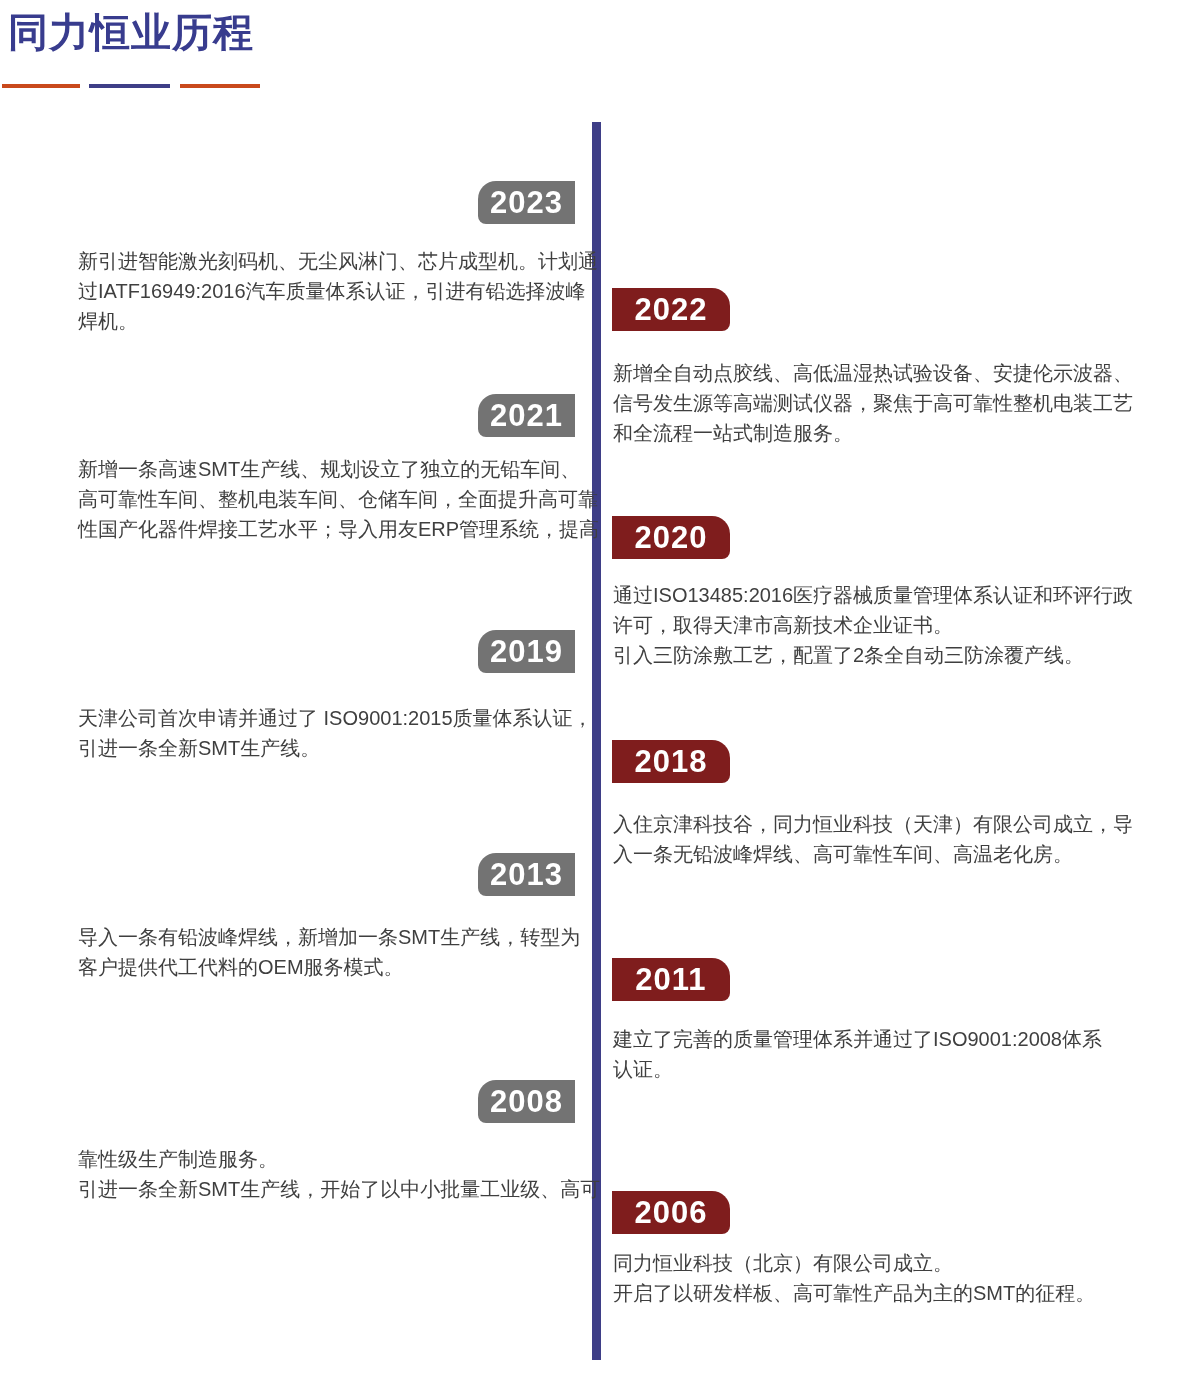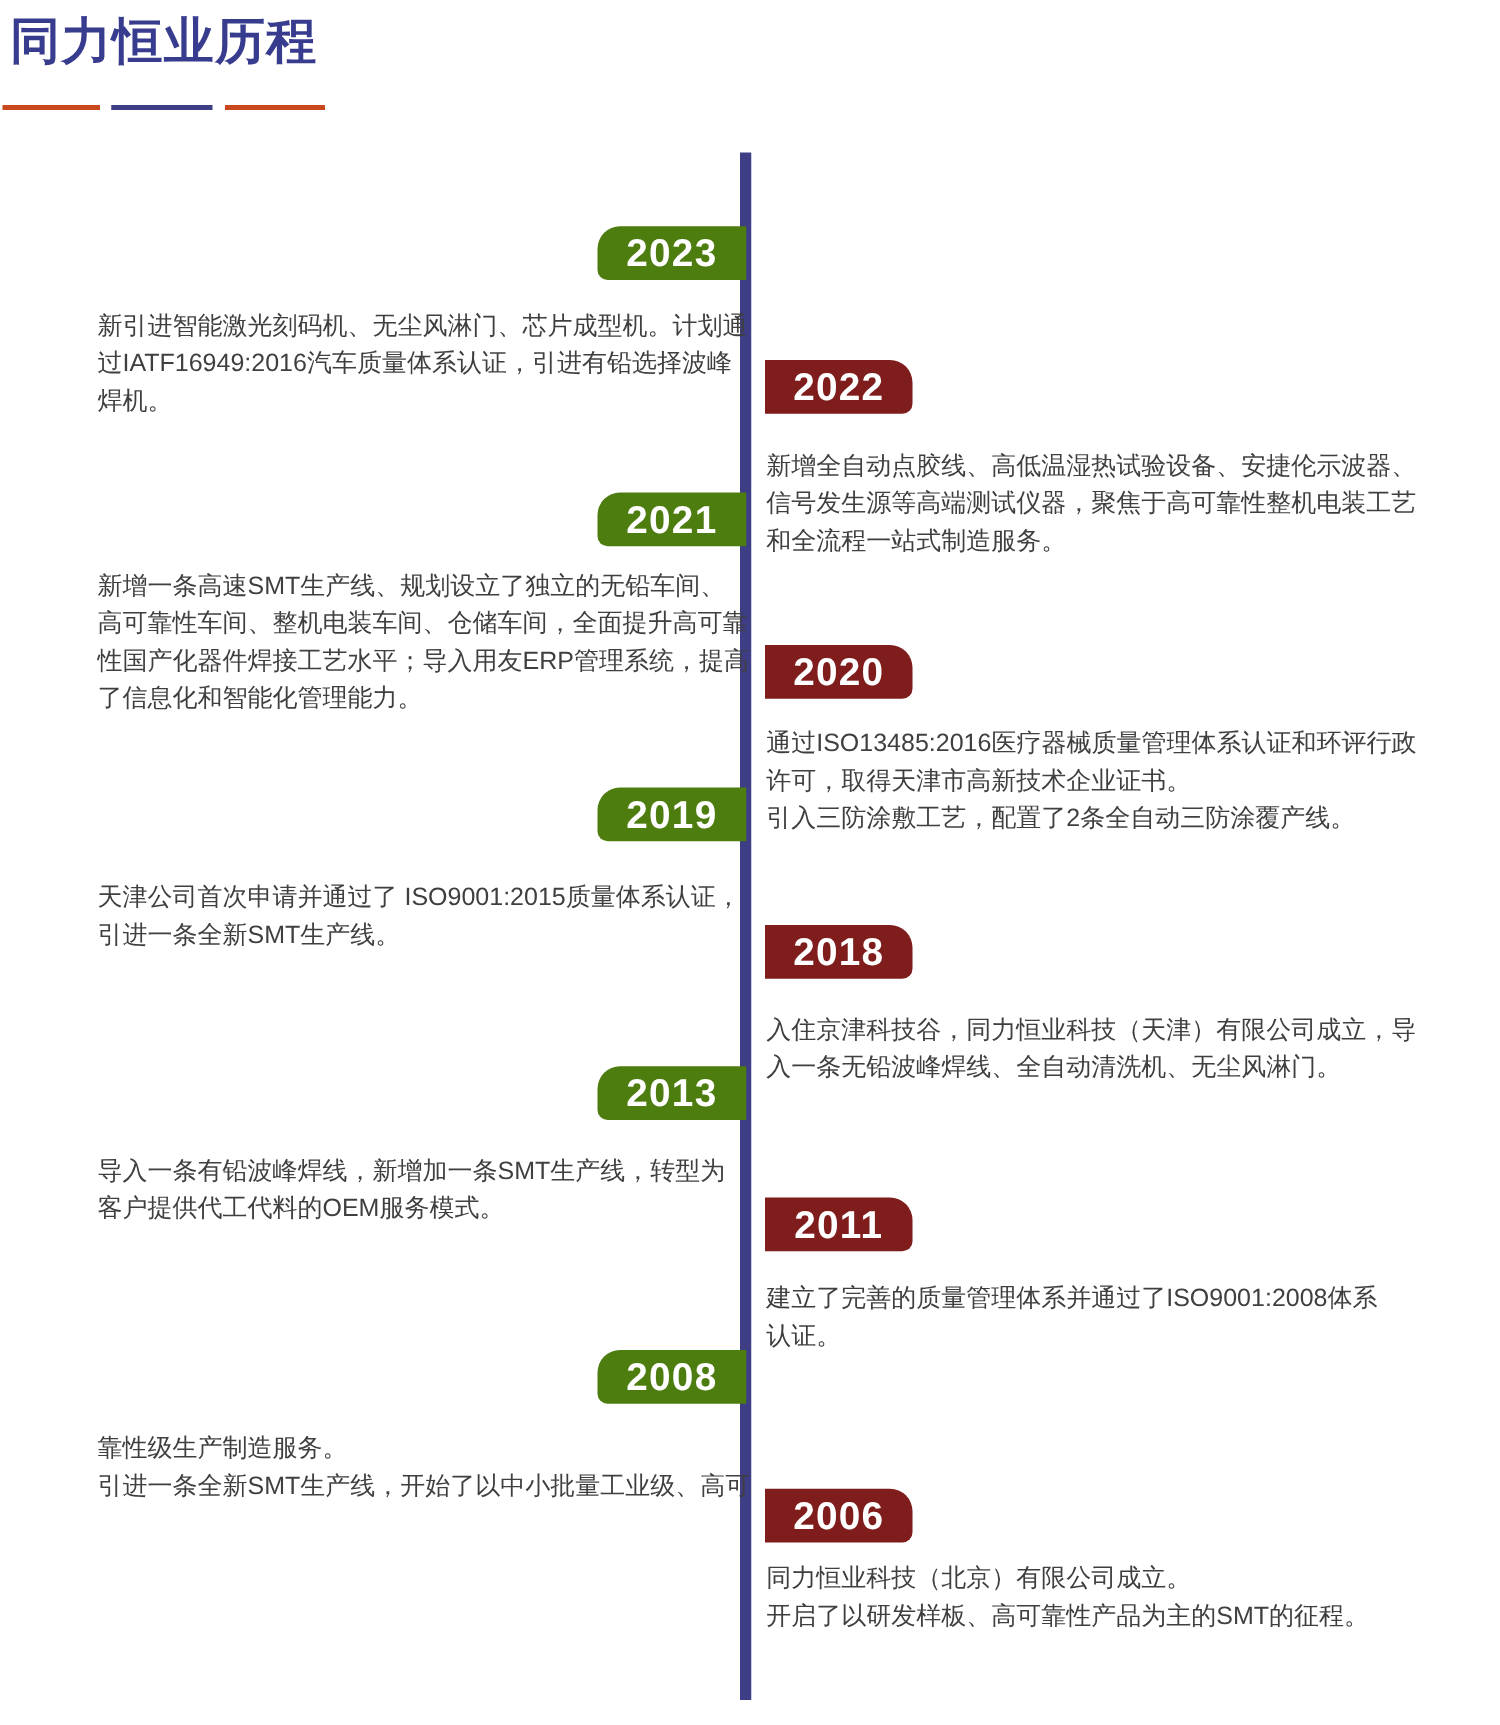--- a/index.html
+++ b/index.html
@@ -19,21 +19,21 @@
   .u3 { left:180px; width:80px; background:#C9491C; }
   .tline {
     position:absolute; left:592px; top:122px;
     width:9px; height:1238px; background:#3E3E87;
   }
   .badge {
     position:absolute; height:43px; line-height:43px;
     color:#ffffff; font-weight:bold; font-size:31px;
     text-align:center; letter-spacing:1px;
   }
-  .badge-left  { left:478px; width:119px; background:#4d7c0f; border-radius:18px 0 0 8px; }
+  .badge-left  { left:478px; width:97px; background:#737373; border-radius:18px 0 0 8px; }
   .badge-right { left:612px; width:118px; background:#7f1d1d; border-radius:0 18px 8px 0; }
   .etext {
     position:absolute; font-size:20px; line-height:30px;
     color:#3F3F3F; white-space:nowrap;
   }
   .etext-left  { left:78px; }
   .etext-right { left:613px; }
 </style>
 </head>
 <body>
@@ -59,40 +59,39 @@
     <div>新增全自动点胶线、高低温湿热试验设备、安捷伦示波器、</div>
     <div>信号发生源等高端测试仪器，聚焦于高可靠性整机电装工艺</div>
     <div>和全流程一站式制造服务。</div>
   </div>
 
   <div class="badge badge-left" style="top:394px">2021</div>
   <div class="etext etext-left" style="top:454px">
     <div>新增一条高速SMT生产线、规划设立了独立的无铅车间、</div>
     <div>高可靠性车间、整机电装车间、仓储车间，全面提升高可靠</div>
     <div>性国产化器件焊接工艺水平；导入用友ERP管理系统，提高</div>
-    <div>了信息化和智能化管理能力。</div>
   </div>
 
   <div class="badge badge-right" style="top:516px">2020</div>
   <div class="etext etext-right" style="top:580px">
     <div>通过ISO13485:2016医疗器械质量管理体系认证和环评行政</div>
     <div>许可，取得天津市高新技术企业证书。</div>
     <div>引入三防涂敷工艺，配置了2条全自动三防涂覆产线。</div>
   </div>
 
   <div class="badge badge-left" style="top:630px">2019</div>
   <div class="etext etext-left" style="top:703px">
     <div>天津公司首次申请并通过了 ISO9001:2015质量体系认证，</div>
     <div>引进一条全新SMT生产线。</div>
   </div>
 
   <div class="badge badge-right" style="top:740px">2018</div>
   <div class="etext etext-right" style="top:809px">
     <div>入住京津科技谷，同力恒业科技（天津）有限公司成立，导</div>
-    <div>入一条无铅波峰焊线、全自动清洗机、无尘风淋门。</div>
+    <div>入一条无铅波峰焊线、高可靠性车间、高温老化房。</div>
   </div>
 
   <div class="badge badge-left" style="top:853px">2013</div>
   <div class="etext etext-left" style="top:922px">
     <div>导入一条有铅波峰焊线，新增加一条SMT生产线，转型为</div>
     <div>客户提供代工代料的OEM服务模式。</div>
   </div>
 
   <div class="badge badge-right" style="top:958px">2011</div>
   <div class="etext etext-right" style="top:1024px">

